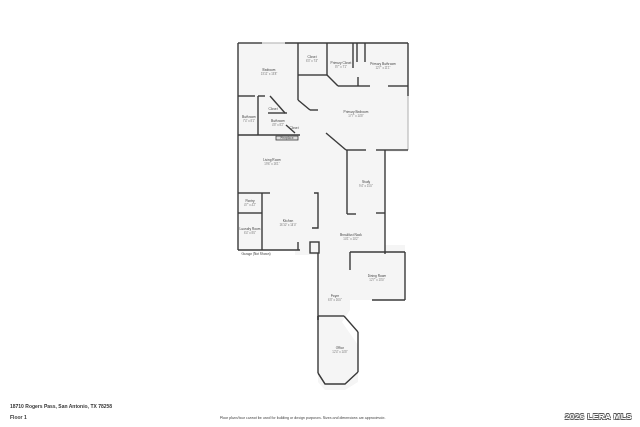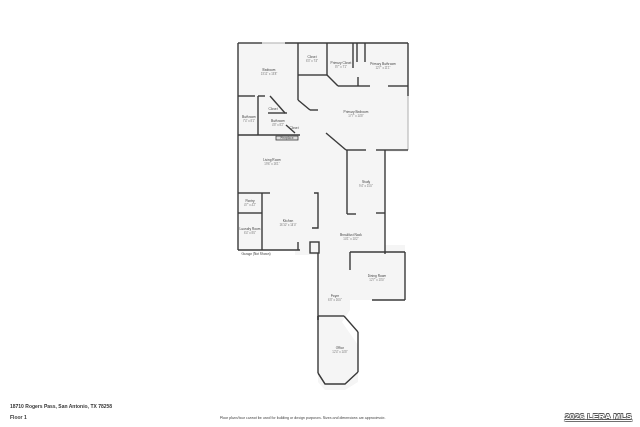--- a/index.html
+++ b/index.html
@@ -4,21 +4,21 @@
 <style>
   html, body { margin: 0; padding: 0; }
   body { width: 640px; height: 427px; background: #ffffff; position: relative; overflow: hidden; font-family: "Liberation Sans", sans-serif; }
   .plan { position: absolute; left: 0; top: 0; width: 640px; height: 427px; }
   .room-label { position: absolute; font-size: 3.2px; color: #444; text-align: center; line-height: 4px; white-space: nowrap; transform: translateX(-50%); }
   .room-label .dim { display: block; color: #777; font-size: 2.8px; }
   .footer-address { position: absolute; left: 10px; top: 403px; font-size: 5px; font-weight: bold; color: #333; }
   .footer-floor { position: absolute; left: 10px; top: 414px; font-size: 5px; font-weight: bold; color: #333; }
   .footer-note { position: absolute; left: 220px; top: 416px; font-size: 3.6px; color: #444; }
   .watermark { position: absolute; right: 8px; top: 412px; font-size: 8px; font-weight: bold; color: #fff; letter-spacing: 0.5px;
-    text-shadow: -0.6px -0.6px 0 #555, 0.6px -0.6px 0 #555, -0.6px 0.6px 0 #555, 0.6px 0.6px 0 #555; text-decoration: underline; }
+    text-shadow: -0.6px -0.6px 0 #555, 0.6px -0.6px 0 #555, -0.6px 0.6px 0 #555, 0.6px 0.6px 0 #555; }
 </style>
 </head>
 <body>
 
 <svg class="plan" viewBox="0 0 640 427" width="640" height="427">
   <g fill="#f5f5f5" stroke="none">
     <polygon points="238,43 408,43 408,152 385,152 385,245 405,245 405,300 350,300 350,310 342,322 358,345 358,382 345,390 325,390 318,382 318,320 318,255 295,255 295,250 238,250"></polygon>
   </g>
   <g stroke="#3a3a3a" stroke-width="1.4" fill="none">
 

